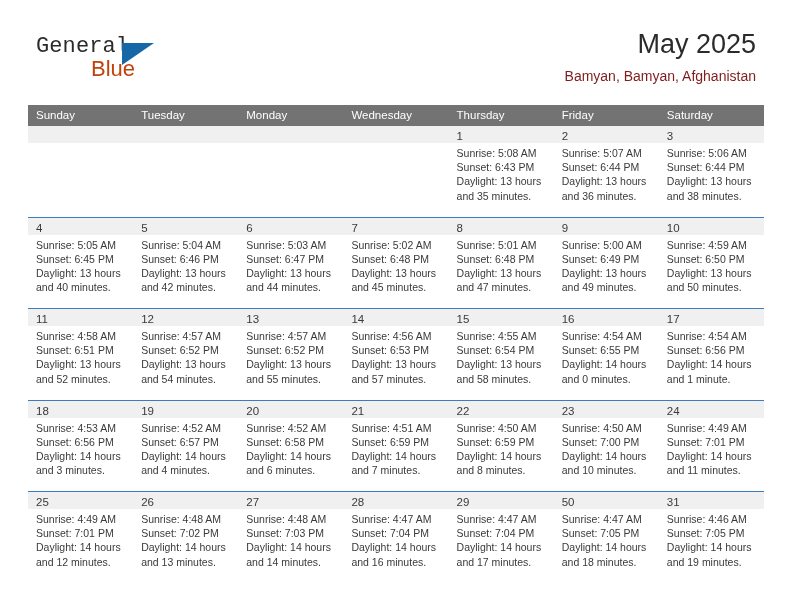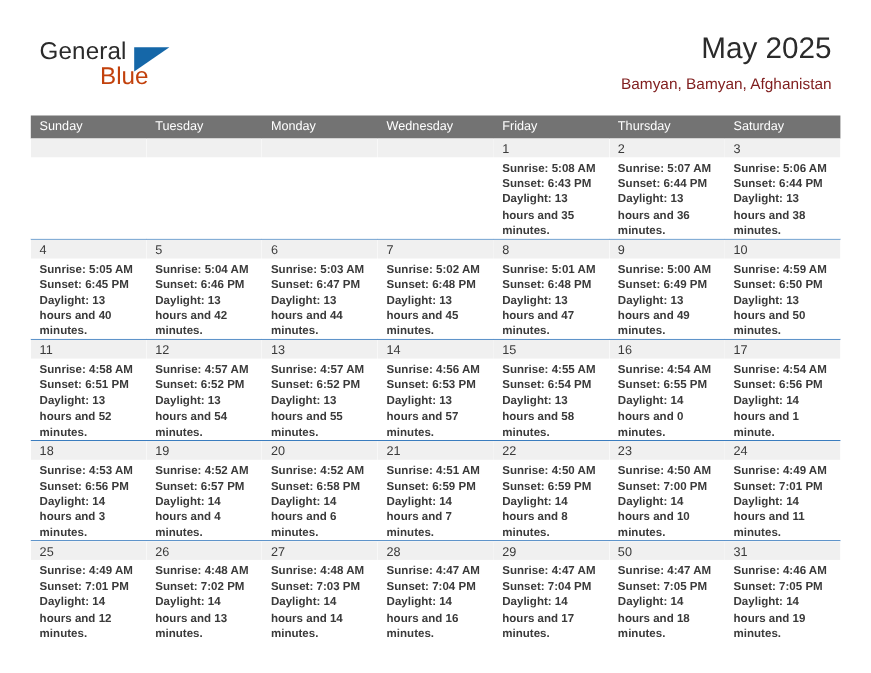--- a/index.html
+++ b/index.html
@@ -36,21 +36,21 @@
     width: 150px;
     height: 52px;
   }
   .logo-general {
     position: absolute;
     left: 0;
     top: 0;
     font-size: 22px;
     color: #2b2b2b;
     letter-spacing: 0.1px;
-    font-family: Liberation Sans, sans-serif;
+    font-family: Liberation Mono, monospace;
     text-align: right;
   }
   .logo-blue {
     position: absolute;
     left: 55px;
     top: 22px;
     font-size: 22px;
     color: #c2410c;
     font-family: "Liberation Sans", sans-serif;
   }
@@ -128,21 +128,20 @@
     box-sizing: border-box;
   }
   .day-number {
     font-size: 11.5px;
     line-height: 17px;
     color: #3a3a3a;
   }
   .day-info {
     padding: 3px 6px 0 8px;
     box-sizing: border-box;
-    font-weight: bold;
   }
   .day-info div {
     font-size: 10.5px;
     line-height: 14.2px;
     color: #3a3a3a;
     white-space: nowrap;
   }
   .day-info .daylight-line {
     white-space: normal;
   }
@@ -167,22 +166,22 @@
       <p class="cal-subtitle">Bamyan, Bamyan, Afghanistan</p>
     </div>
   </div>
 
   <div class="calendar">
     <div class="weekday-row" id="weekday-row">
         <div class="weekday">Sunday</div>
         <div class="weekday">Tuesday</div>
         <div class="weekday">Monday</div>
         <div class="weekday">Wednesday</div>
+        <div class="weekday">Thursday</div>
         <div class="weekday">Friday</div>
-        <div class="weekday">Thursday</div>
         <div class="weekday">Saturday</div>
       </div>
     <div id="weeks-container">
         <div class="week-row">
           <div class="day-cell empty">
             <div class="day-number-band"><span class="day-number"></span></div>
           </div>
           <div class="day-cell empty">
             <div class="day-number-band"><span class="day-number"></span></div>
           </div>

